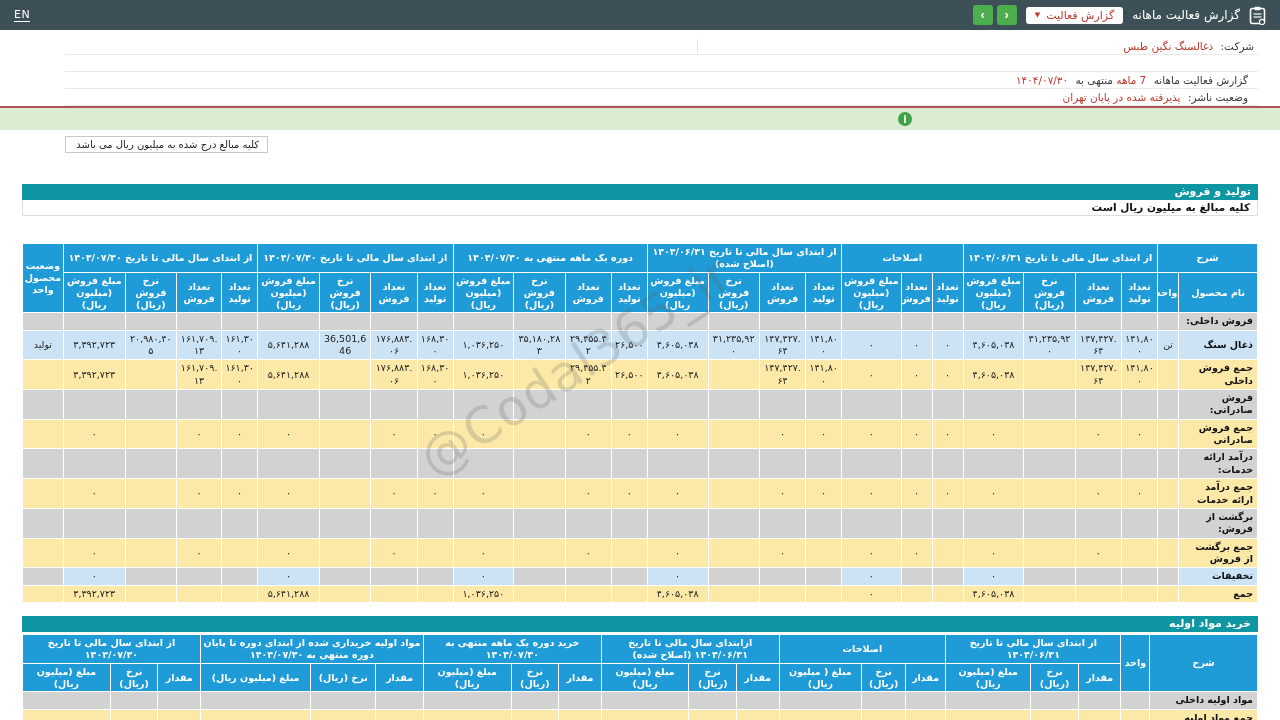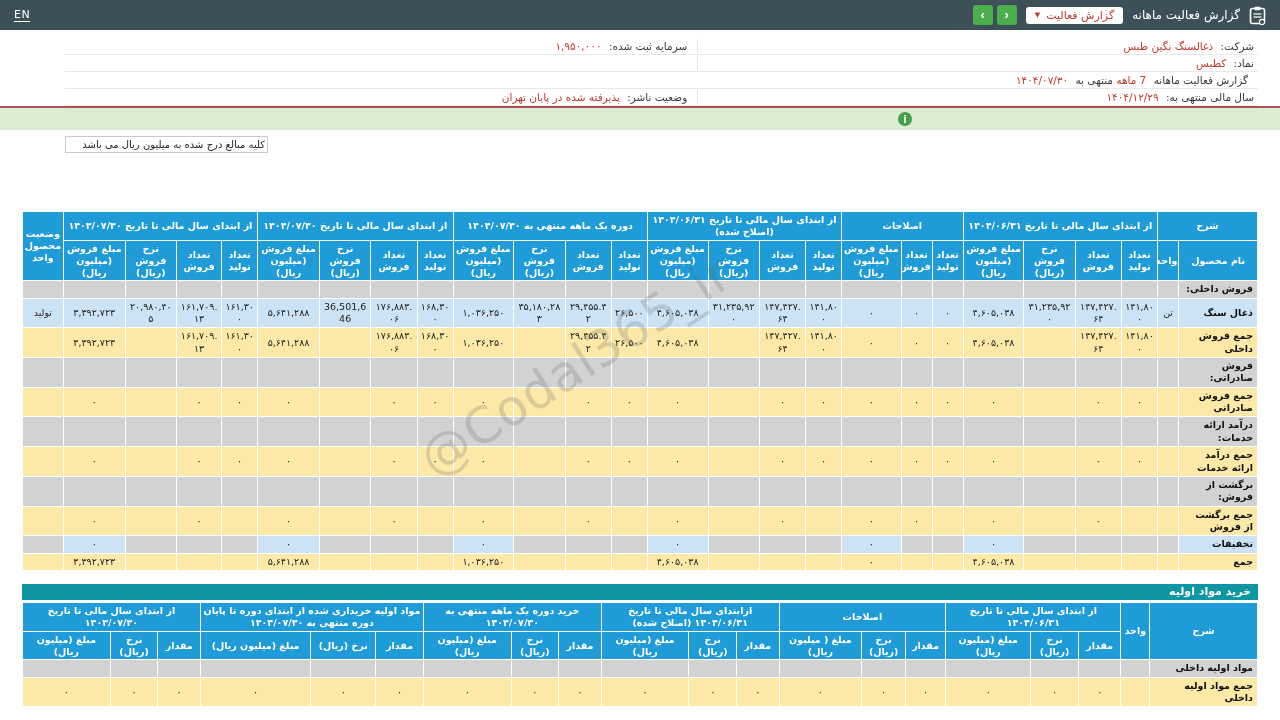--- a/index.html
+++ b/index.html
@@ -32,21 +32,21 @@
   
   .banner { border-top:2px solid #b05252; background:#daecd2; height:24px;
     display:flex; align-items:center; justify-content:center; padding-left:530px;
     gap:6px; font-size:11px; font-weight:bold; color:#2f6b2f; }
   .info-badge { width:14px; height:14px; border-radius:50%; background:#43a047; color:#fff;
     font-size:10px; font-weight:bold; display:inline-flex; align-items:center;
     justify-content:center; font-style:normal; }
 
   
   .note-box { width:203px; margin:6px auto 0 65px; margin-right:auto; background:#fff;
-    border:1px solid #c9c9c9; font-size:10px; color:#222; padding:2px 2px;
+    border:1px solid #c9c9c9; font-size:10px; color:#222; padding:2px 8px;
     text-align:right; }
   .note-box-holder { margin:0 22px 0 0; }
 
   
   .content { margin:0 22px; }
   .sec1 { margin-top:31px; }
   .sec-bar { height:16px; line-height:16px; color:#fff; font-weight:bold; font-size:11px;
     padding:0 7px; }
   .teal { background:#0e96a2; }
   .sec-note { background:#fff; border:1px solid #ddd; border-top:none; height:16px;
@@ -98,62 +98,52 @@
   </div>
   <a class="en-link">EN</a>
 </div>
 
 <div class="info-wrap">
   <div class="info-row">
     <div class="cell-r">
       <span class="ilbl">شرکت:</span>
       <span class="ival">ذغالسنگ نگین طبس</span>
     </div>
-    <div class="cell-l">
-      <span class="ilbl">سرمایه ثبت شده:</span>
-      <span class="ival">۱,۹۵۰,۰۰۰</span>
-    </div>
   </div>
   <div class="info-row">
-    <div class="cell-r">
-      <span class="ilbl">نماد:</span>
-      <span class="ival">کطبس</span>
-    </div>
   </div>
   <div class="info-row">
     <div class="cell-l">
       <span class="ilbl">گزارش فعالیت ماهانه</span>
       <span class="ival">7 ماهه</span>
       <span class="ilbl">منتهی به</span>
       <span class="ival">۱۴۰۴/۰۷/۳۰</span>
     </div>
   </div>
   <div class="info-row">
-    <div class="cell-r">
-      <span class="ilbl">سال مالی منتهی به:</span>
-      <span class="ival">۱۴۰۴/۱۲/۲۹</span>
-    </div>
     <div class="cell-l">
       <span class="ilbl">وضعیت ناشر:</span>
       <span class="ival">پذیرفته شده در پایان تهران</span>
     </div>
   </div>
 </div>
 
 <div class="banner">
   <span class="info-badge">i</span>
 </div>
 
 <div class="note-box-holder">
   <div class="note-box">کلیه مبالغ درج شده به میلیون ریال می باشد</div>
 </div>
 
 <div class="content">
 
   <section class="sec1">
+    <div class="sec-bar teal">تولید و فروش</div>
+    <div class="sec-note">کلیه مبالغ به میلیون ریال است</div>
     <div class="tbl-gap"></div>
     <table>
         <colgroup>
           <col style="width: 6.6%;">
           <col style="width: 1.8%;">
           <col style="width: 3%;">
           <col style="width: 3.9%;">
           <col style="width: 4.3%;">
           <col style="width: 5.1%;">
           <col style="width: 2.6%;">

